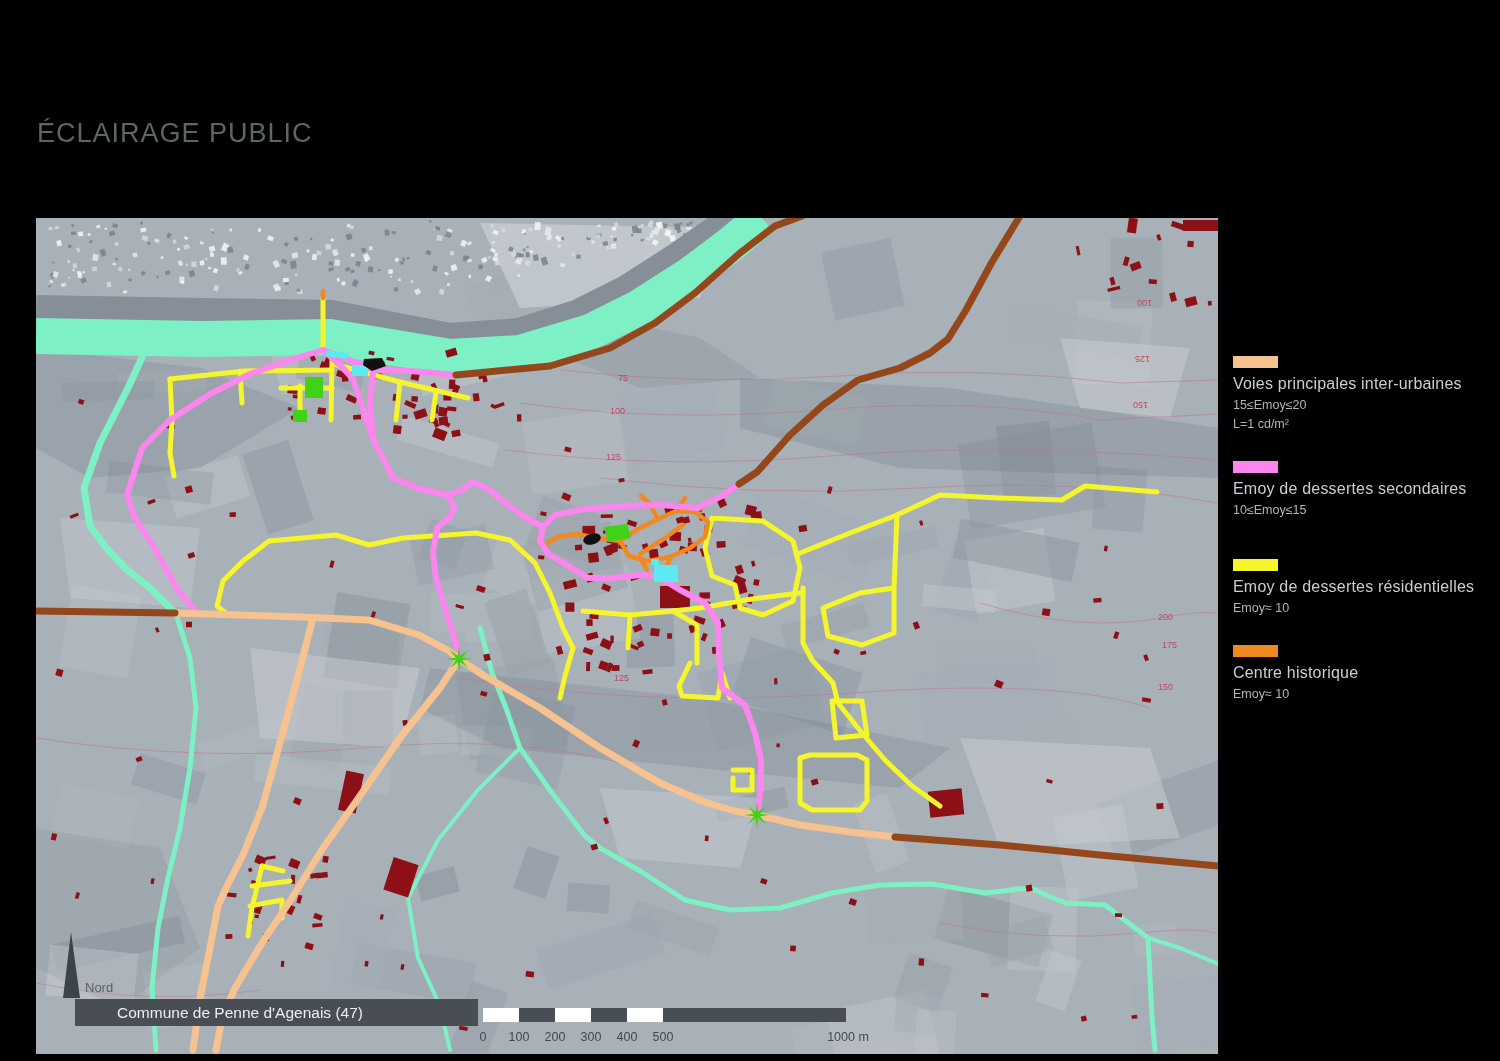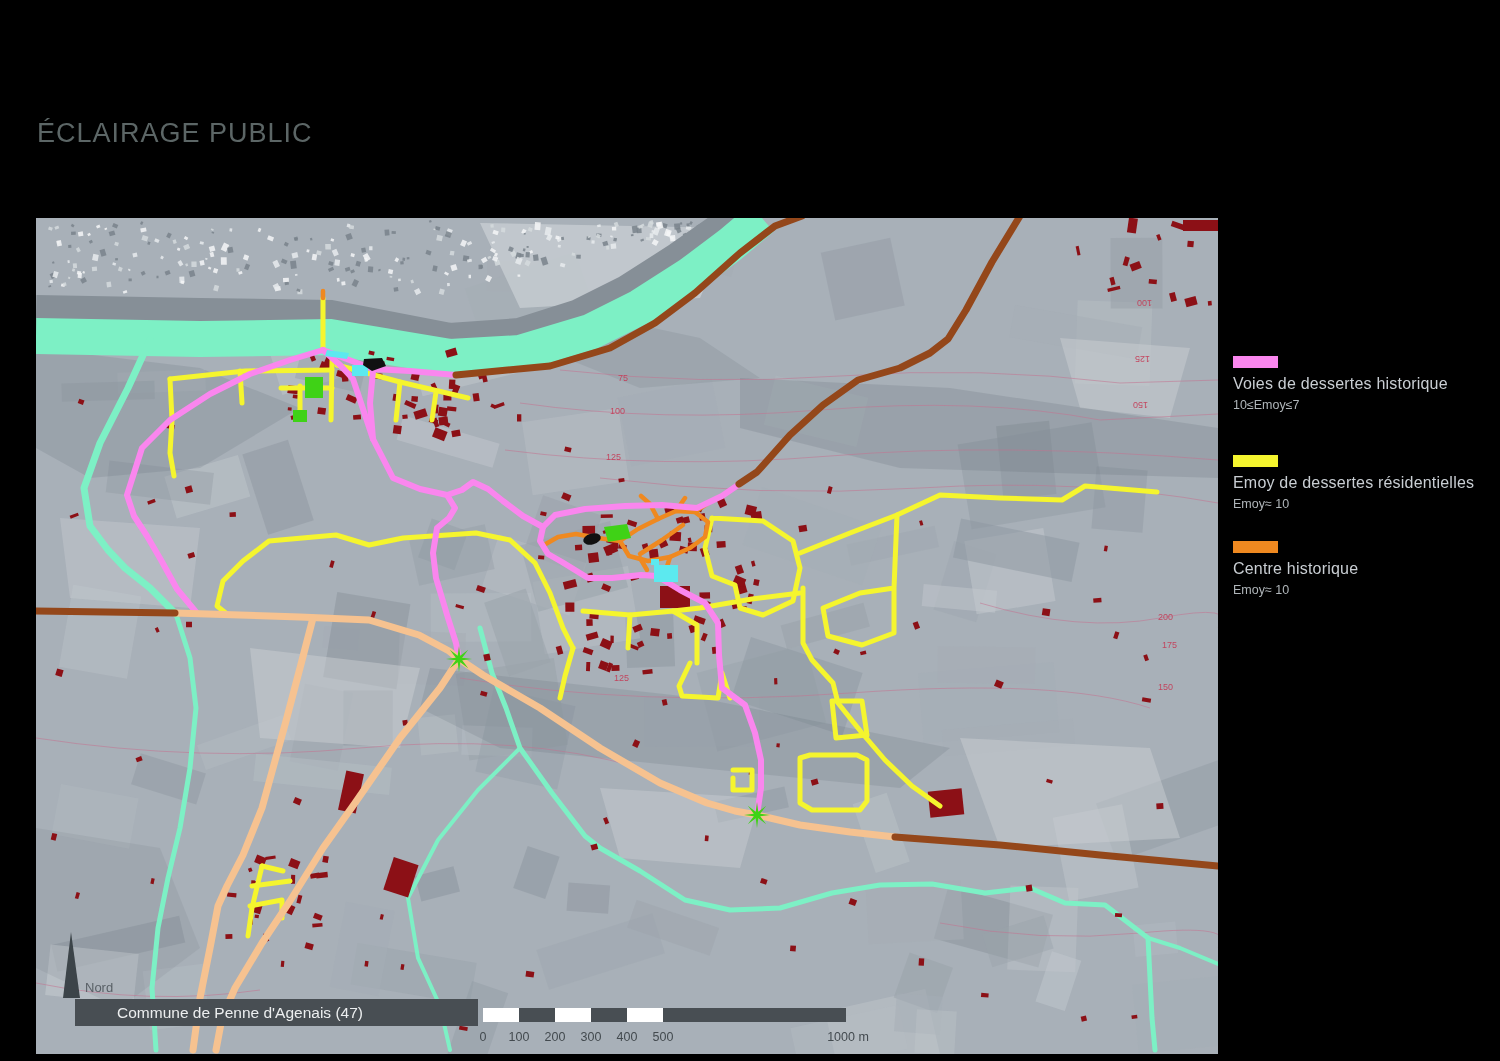--- a/index.html
+++ b/index.html
@@ -765,25 +765,33 @@
           <text x="627" y="993">400</text>
           <text x="663" y="993">500</text>
           <text x="848" y="993">1000 m</text>
         </g>
       </g>
     </g>
   </svg>
   </div>
 
   <div class="legend">
+    <div class="lg-item m1">
+      <div class="sw" style="background: rgb(246, 194, 144);"></div>
+      <div class="lg-t">Voies principales inter-urbaines</div>
+      <div class="lg-l">
+        <span>15≤Emoy≤20</span>
+        <span>L=1 cd/m²</span>
+      </div>
+    </div>
     <div class="lg-item m2">
       <div class="sw" style="background: rgb(250, 134, 238);"></div>
-      <div class="lg-t">Voies de dessertes historique</div>
+      <div class="lg-t">Emoy de dessertes secondaires</div>
       <div class="lg-l">
-        <span>10≤Emoy≤7</span>
+        <span>10≤Emoy≤15</span>
       </div>
     </div>
     <div class="lg-item m3">
       <div class="sw" style="background: rgb(245, 245, 46);"></div>
       <div class="lg-t">Emoy de dessertes résidentielles</div>
       <div class="lg-l">
         <span>Emoy≈ 10</span>
       </div>
     </div>
     <div class="lg-item m4">

